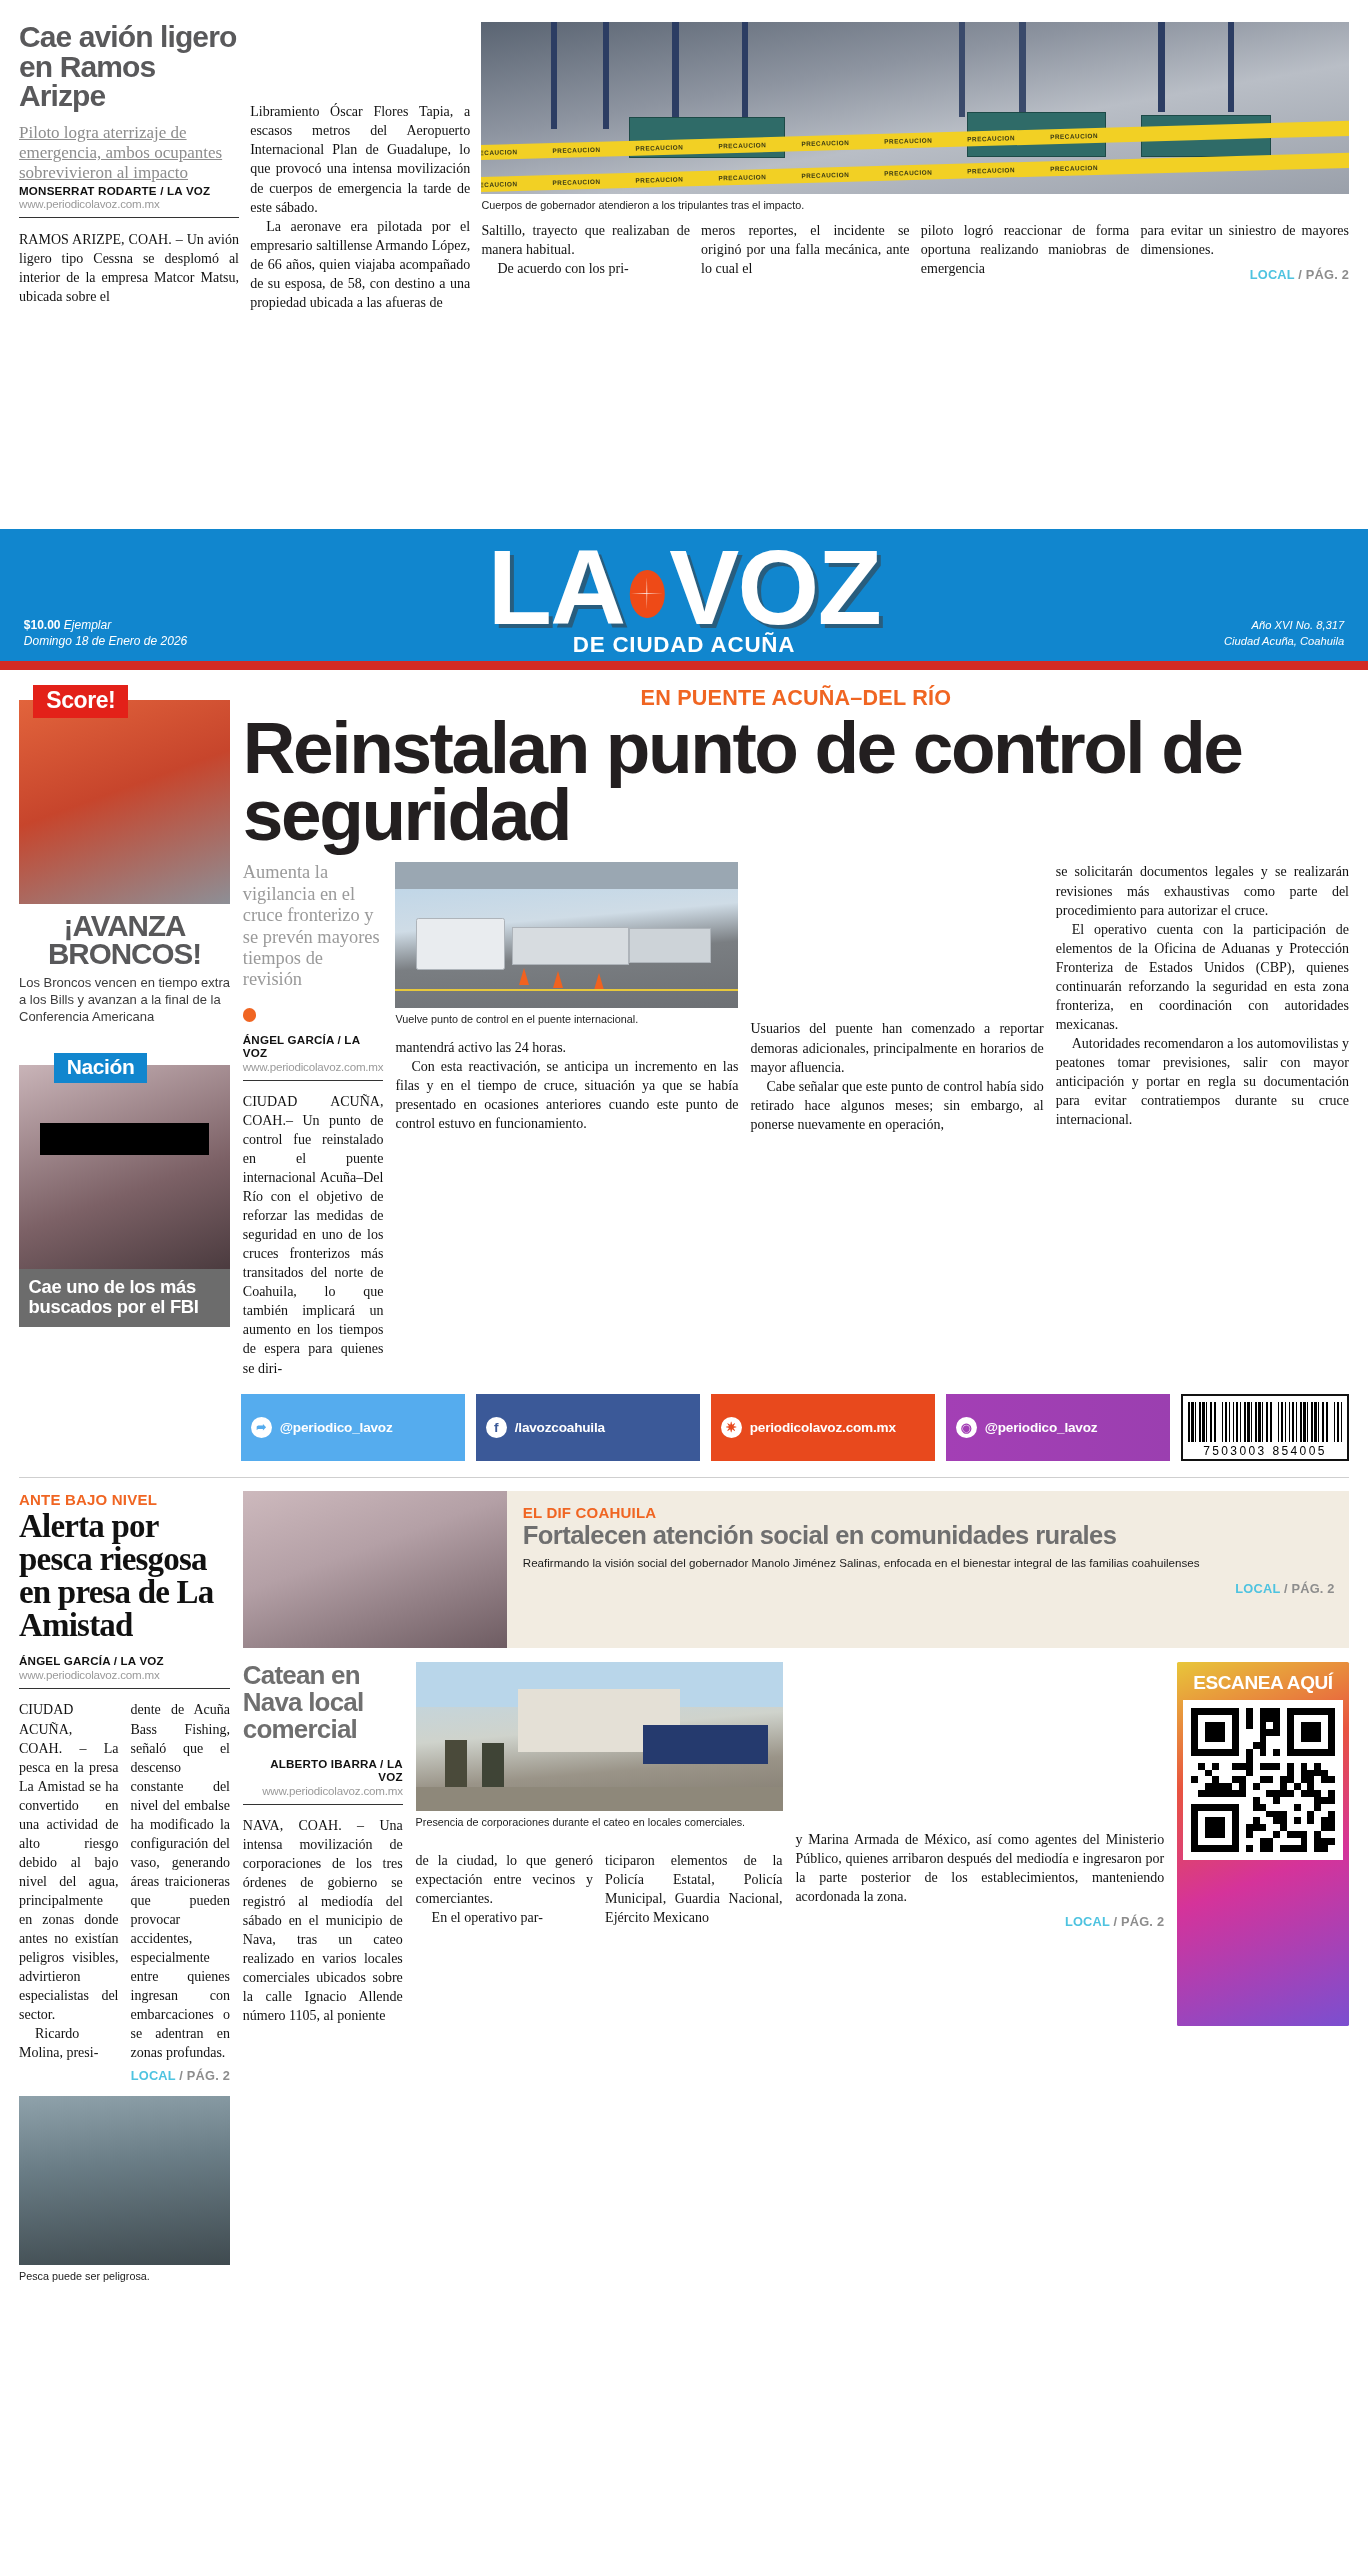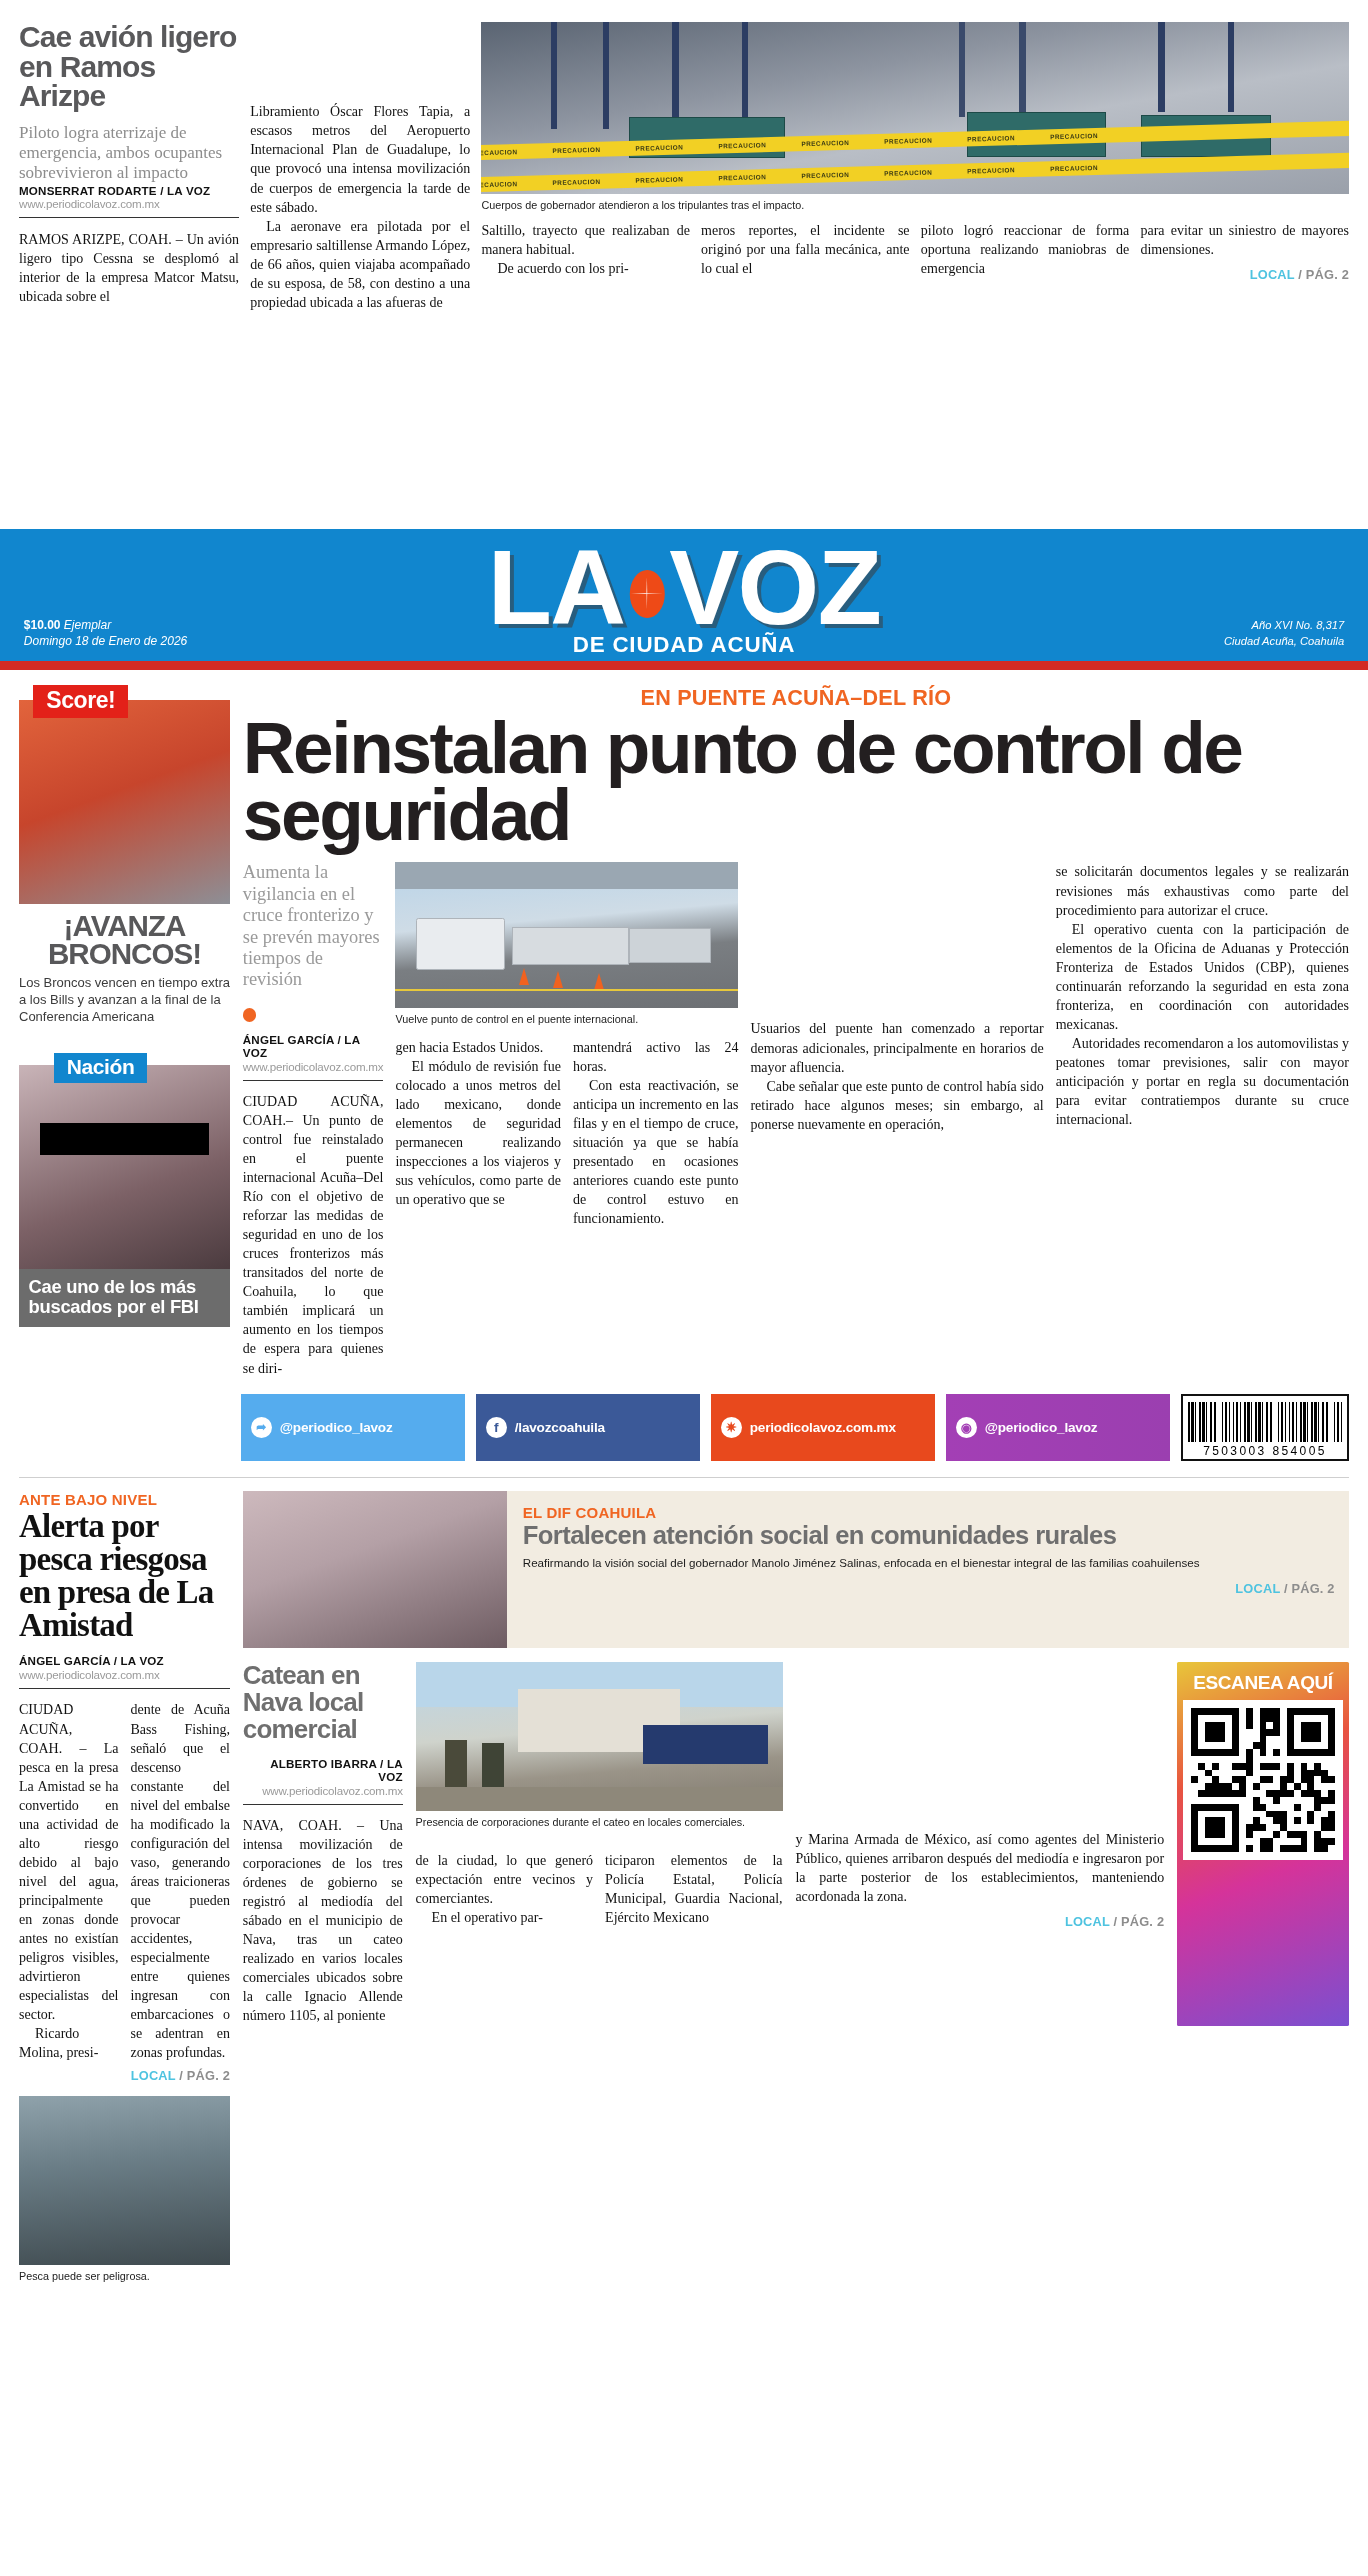--- a/index.html
+++ b/index.html
@@ -69,20 +69,21 @@
     font-weight: bold;
     color: #59595b;
     letter-spacing: -0.9px;
   }
   .top-deck {
     font-family: "Liberation Serif", serif;
     font-size: 17px;
     line-height: 1.18;
     color: #8d8d8d;
     margin-top: 12.8px;
+    text-decoration: underline;
   }
   .top-mid { width: 220px; flex: 0 0 220px; padding-top: 80px; }
   .top-right { flex: 1; }
   .top-photo {
     height: 172px;
     background: linear-gradient(170deg,#5a6472 0%,#8d94a0 35%,#b9bec6 60%,#9aa0aa 100%);
     position: relative;
   }
   .tape {
     position:absolute; left:-3%; right:-3%; height:15px; background:#f2d024;
@@ -410,24 +411,20 @@
             <div class="bus" style="left:68%;top:45%;width:24%;height:24%;background:#cdd3d8;"></div>
             <div class="cone" style="left:36%;top:72%;"></div>
             <div class="cone" style="left:46%;top:74%;"></div>
             <div class="cone" style="left:58%;top:76%;"></div>
             <div class="roadline" style="left:0;bottom:12%;width:100%;"></div>
             <div style="position:absolute;left:0;right:0;top:0;height:18%;background:#9aa7b2;"></div>
           </div>
           <div class="cap">Vuelve punto de control en el puente internacional.</div>
           <div class="smallcols" style="margin-top:11.2px;">
             <div class="body-col">
-              <p class="first">gen hacia Estados Unidos.</p>
-              <p>El módulo de revisión fue colocado a unos metros del lado mexicano, donde elementos de seguridad permanecen realizando inspecciones a los viajeros y sus vehículos, como parte de un operativo que se</p>
-            </div>
-            <div class="body-col">
               <p class="first">mantendrá activo las 24 horas.</p>
               <p>Con esta reactivación, se anticipa un incremento en las filas y en el tiempo de cruce, situación ya que se había presentado en ocasiones anteriores cuando este punto de control estuvo en funcionamiento.</p>
             </div>
           </div>
         </div>
 
         <div class="mc">
           <div class="body-col" style="margin-top:157px;">
             <p class="first">Usuarios del puente han comenzado a reportar demoras adicionales, principalmente en horarios de mayor afluencia.</p>
             <p>Cabe señalar que este punto de control había sido retirado hace algunos meses; sin embargo, al ponerse nuevamente en operación,</p>

